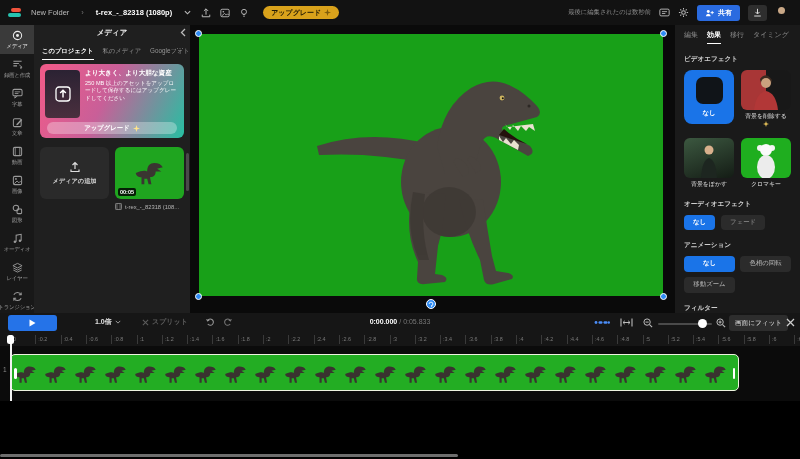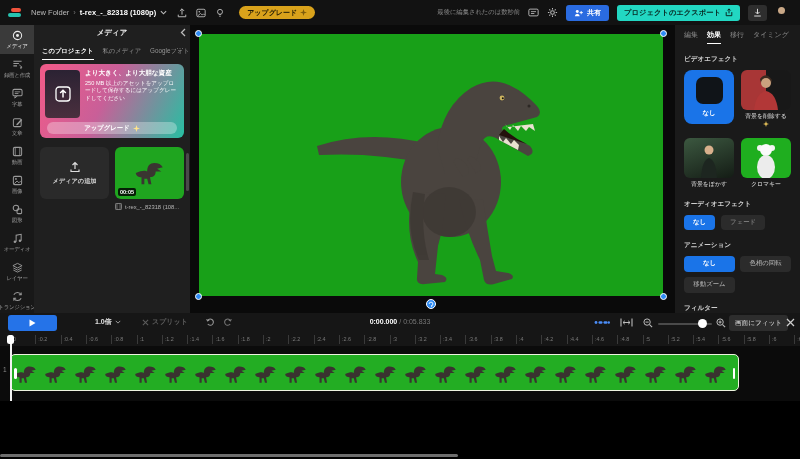--- a/index.html
+++ b/index.html
@@ -7,21 +7,21 @@
   .app{position:relative;width:800px;height:459px;background:#000;overflow:hidden;
        font-family:"Liberation Sans","DejaVu Sans",sans-serif;color:#ddd;font-size:7px}
   svg{display:block}
 
   
   .topbar{position:absolute;left:0;top:0;width:800px;height:25px;background:#121212;
           display:flex;align-items:center;padding:0 8px;z-index:20}
   .logo{position:relative;width:15px;height:12px;margin-right:8px}
   .logo .b1{position:absolute;left:3px;top:1px;width:10px;height:4px;border-radius:2px;background:#f0533c}
   .logo .b2{position:absolute;left:0;top:6px;width:13px;height:4px;border-radius:2px;background:#27c3b0}
-  .crumb{display:flex;align-items:center;gap:4px;font-size:7.5px}
+  .crumb{display:flex;align-items:center;gap:12px;font-size:7.5px}
   .crumb .folder{color:#bbb}
   .crumb .sep{color:#777}
   .crumb .file{color:#fff;font-weight:bold}
   .tb-icons{display:flex;align-items:center;gap:9px;margin-left:10px}
   .tb-icons svg,.crumb svg{stroke:#b9b9b9}
   .upgrade-pill{margin-left:14px;background:#d9a21b;color:#241c05;font-weight:bold;font-size:7px;
                 height:13px;padding:0 8px;border-radius:7px;display:flex;align-items:center;gap:3px;cursor:pointer}
   .top-right{margin-left:auto;display:flex;align-items:center;gap:8px}
   .last-edited{font-size:6.3px;color:#8a8a8a}
   .share-btn{background:#2a6be0;color:#fff;font-size:7px;font-weight:bold;height:16px;border-radius:3px;
@@ -205,27 +205,20 @@
           <path d="M6 1 V2.6 M6 9.4 V11 M1 6 H2.6 M9.4 6 H11 M2.5 2.5 L3.6 3.6 M8.4 8.4 L9.5 9.5 M9.5 2.5 L8.4 3.6 M3.6 8.4 L2.5 9.5" stroke="#bbb" stroke-width="1.1"></path>
         </svg>
       <span class="share-btn">
         <svg width="9" height="8" viewBox="0 0 11 9">
             <circle cx="4" cy="2.6" r="1.8" fill="#fff"></circle>
             <path d="M1 8.5 Q1.4 5.4 4 5.4 Q6.6 5.4 7 8.5 Z" fill="#fff"></path>
             <path d="M8.8 2 V6 M6.8 4 H10.8" stroke="#fff" stroke-width="1.1"></path>
           </svg>
         <span>共有</span>
       </span>
-      <span class="export-btn">
-        <span>プロジェクトのエクスポート</span>
-        <svg width="8" height="9" viewBox="0 0 10 11">
-            <path d="M5 6.5 V1 M3 3 L5 1 L7 3" fill="none" stroke="#07251f" stroke-width="1.2"></path>
-            <path d="M1.5 5 V9.5 H8.5 V5" fill="none" stroke="#07251f" stroke-width="1.2"></path>
-          </svg>
-      </span>
       <span class="dl-btn">
         <svg width="9" height="9" viewBox="0 0 11 11">
             <path d="M5.5 1 V7 M3 4.8 L5.5 7.3 L8 4.8 M1.5 9.8 H9.5" fill="none" stroke="#ddd" stroke-width="1.2"></path>
           </svg>
       </span>
       <span class="avatar"></span>
     </span>
   </header>
 
   <aside class="sidebar">

